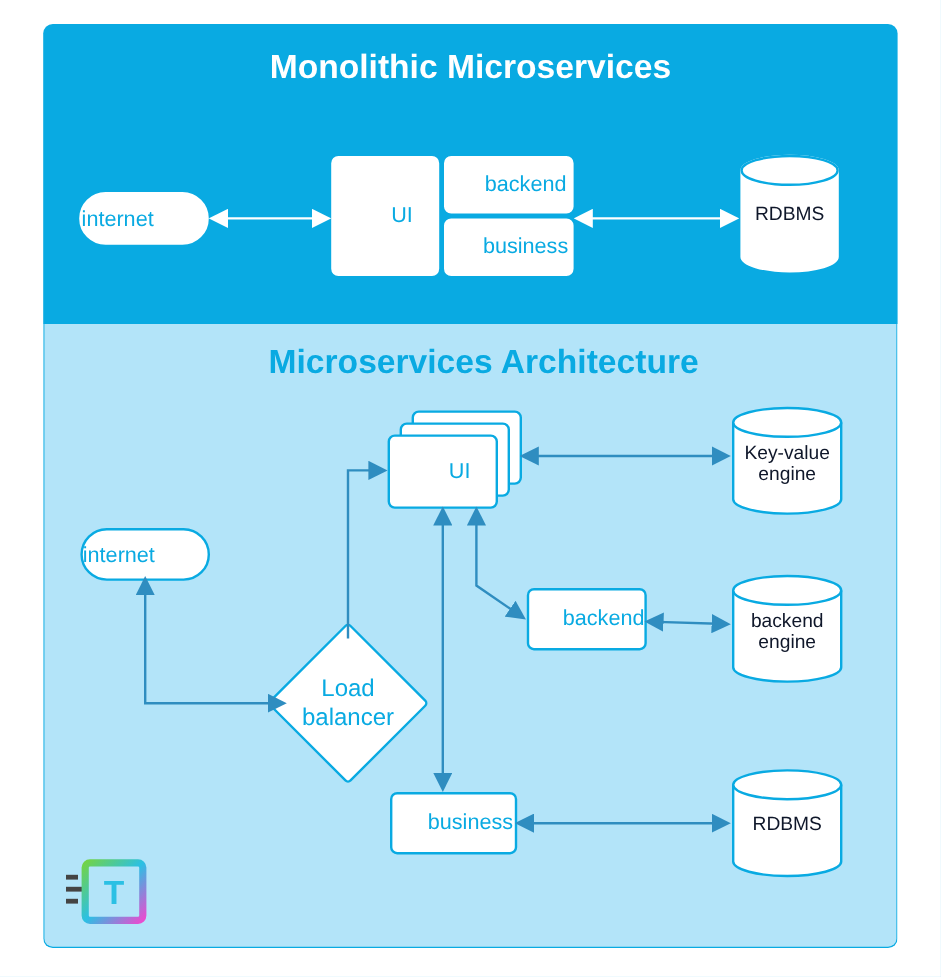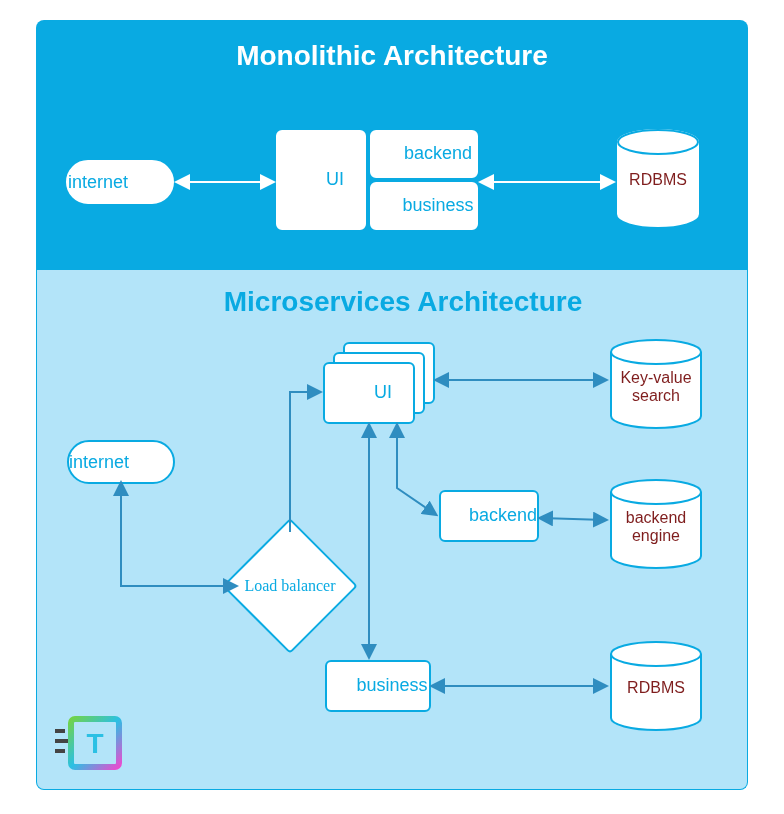--- a/index.html
+++ b/index.html
@@ -92,62 +92,61 @@
   .cyl {
     position: absolute;
     text-align: center;
   }
   .cyl svg { display: block; }
   .cyl .lbl {
     position: absolute;
     left: 0; right: 0;
     top: 50%;
     transform: translateY(-40%);
-    color: #7f1d1d;
+    color: #0f172a;
     font-size: 16px;
     line-height: 1.15;
   }
   .diamond {
     position: absolute;
     display: flex;
     align-items: center;
     justify-content: center;
   }
   .diamond .shape {
     position: absolute;
     inset: 0;
     background: #fff;
     border: 2px solid #09aae2;
     transform: rotate(45deg);
     border-radius: 4px;
   }
   .diamond .lbl {
     position: relative;
     color: #09aae2;
-    font-size: 16px;
+    font-size: 20px;
     text-align: center;
     line-height: 1.2;
-    font-family: Liberation Serif, serif;
   }
   .logo {
     position: absolute;
     left: 18px;
     bottom: 18px;
     width: 70px;
     height: 56px;
   }
   svg.conn { position: absolute; overflow: visible; pointer-events: none; }
 </style>
 </head>
 <body>
 
 <div class="canvas">
 
   <div class="panel panel-top">
-    <div class="title title-top">Monolithic Architecture</div>
+    <div class="title title-top">Monolithic Microservices</div>
 
     <div class="pill" style="left:30px; top:140px; width:108px; height:44px; border-color:#fff;">
       <span>internet</span>
     </div>
 
     <div class="box box-white-border" style="left:240px; top:110px; width:90px; height:100px;">
       <span>UI</span>
     </div>
     <div class="box box-white-border" style="left:334px; top:110px; width:108px; height:48px;">
       <span>backend</span>
@@ -205,21 +204,21 @@
 
     <div class="box" style="left:288px; top:390px; width:106px; height:52px;">
       <span>business</span>
     </div>
 
     <div class="cyl" style="left:572px; top:68px; width:94px; height:92px;">
       <svg width="94" height="92" viewBox="0 0 94 92">
         <path d="M2 14 V78 A45 12 0 0 0 92 78 V14" fill="#fff" stroke="#09aae2" stroke-width="2"></path>
         <ellipse cx="47" cy="14" rx="45" ry="12" fill="#fff" stroke="#09aae2" stroke-width="2"></ellipse>
       </svg>
-      <div class="lbl">Key-value search</div>
+      <div class="lbl">Key-value engine</div>
     </div>
 
     <div class="cyl" style="left:572px; top:208px; width:94px; height:92px;">
       <svg width="94" height="92" viewBox="0 0 94 92">
         <path d="M2 14 V78 A45 12 0 0 0 92 78 V14" fill="#fff" stroke="#09aae2" stroke-width="2"></path>
         <ellipse cx="47" cy="14" rx="45" ry="12" fill="#fff" stroke="#09aae2" stroke-width="2"></ellipse>
       </svg>
       <div class="lbl">backend engine</div>
     </div>
 

